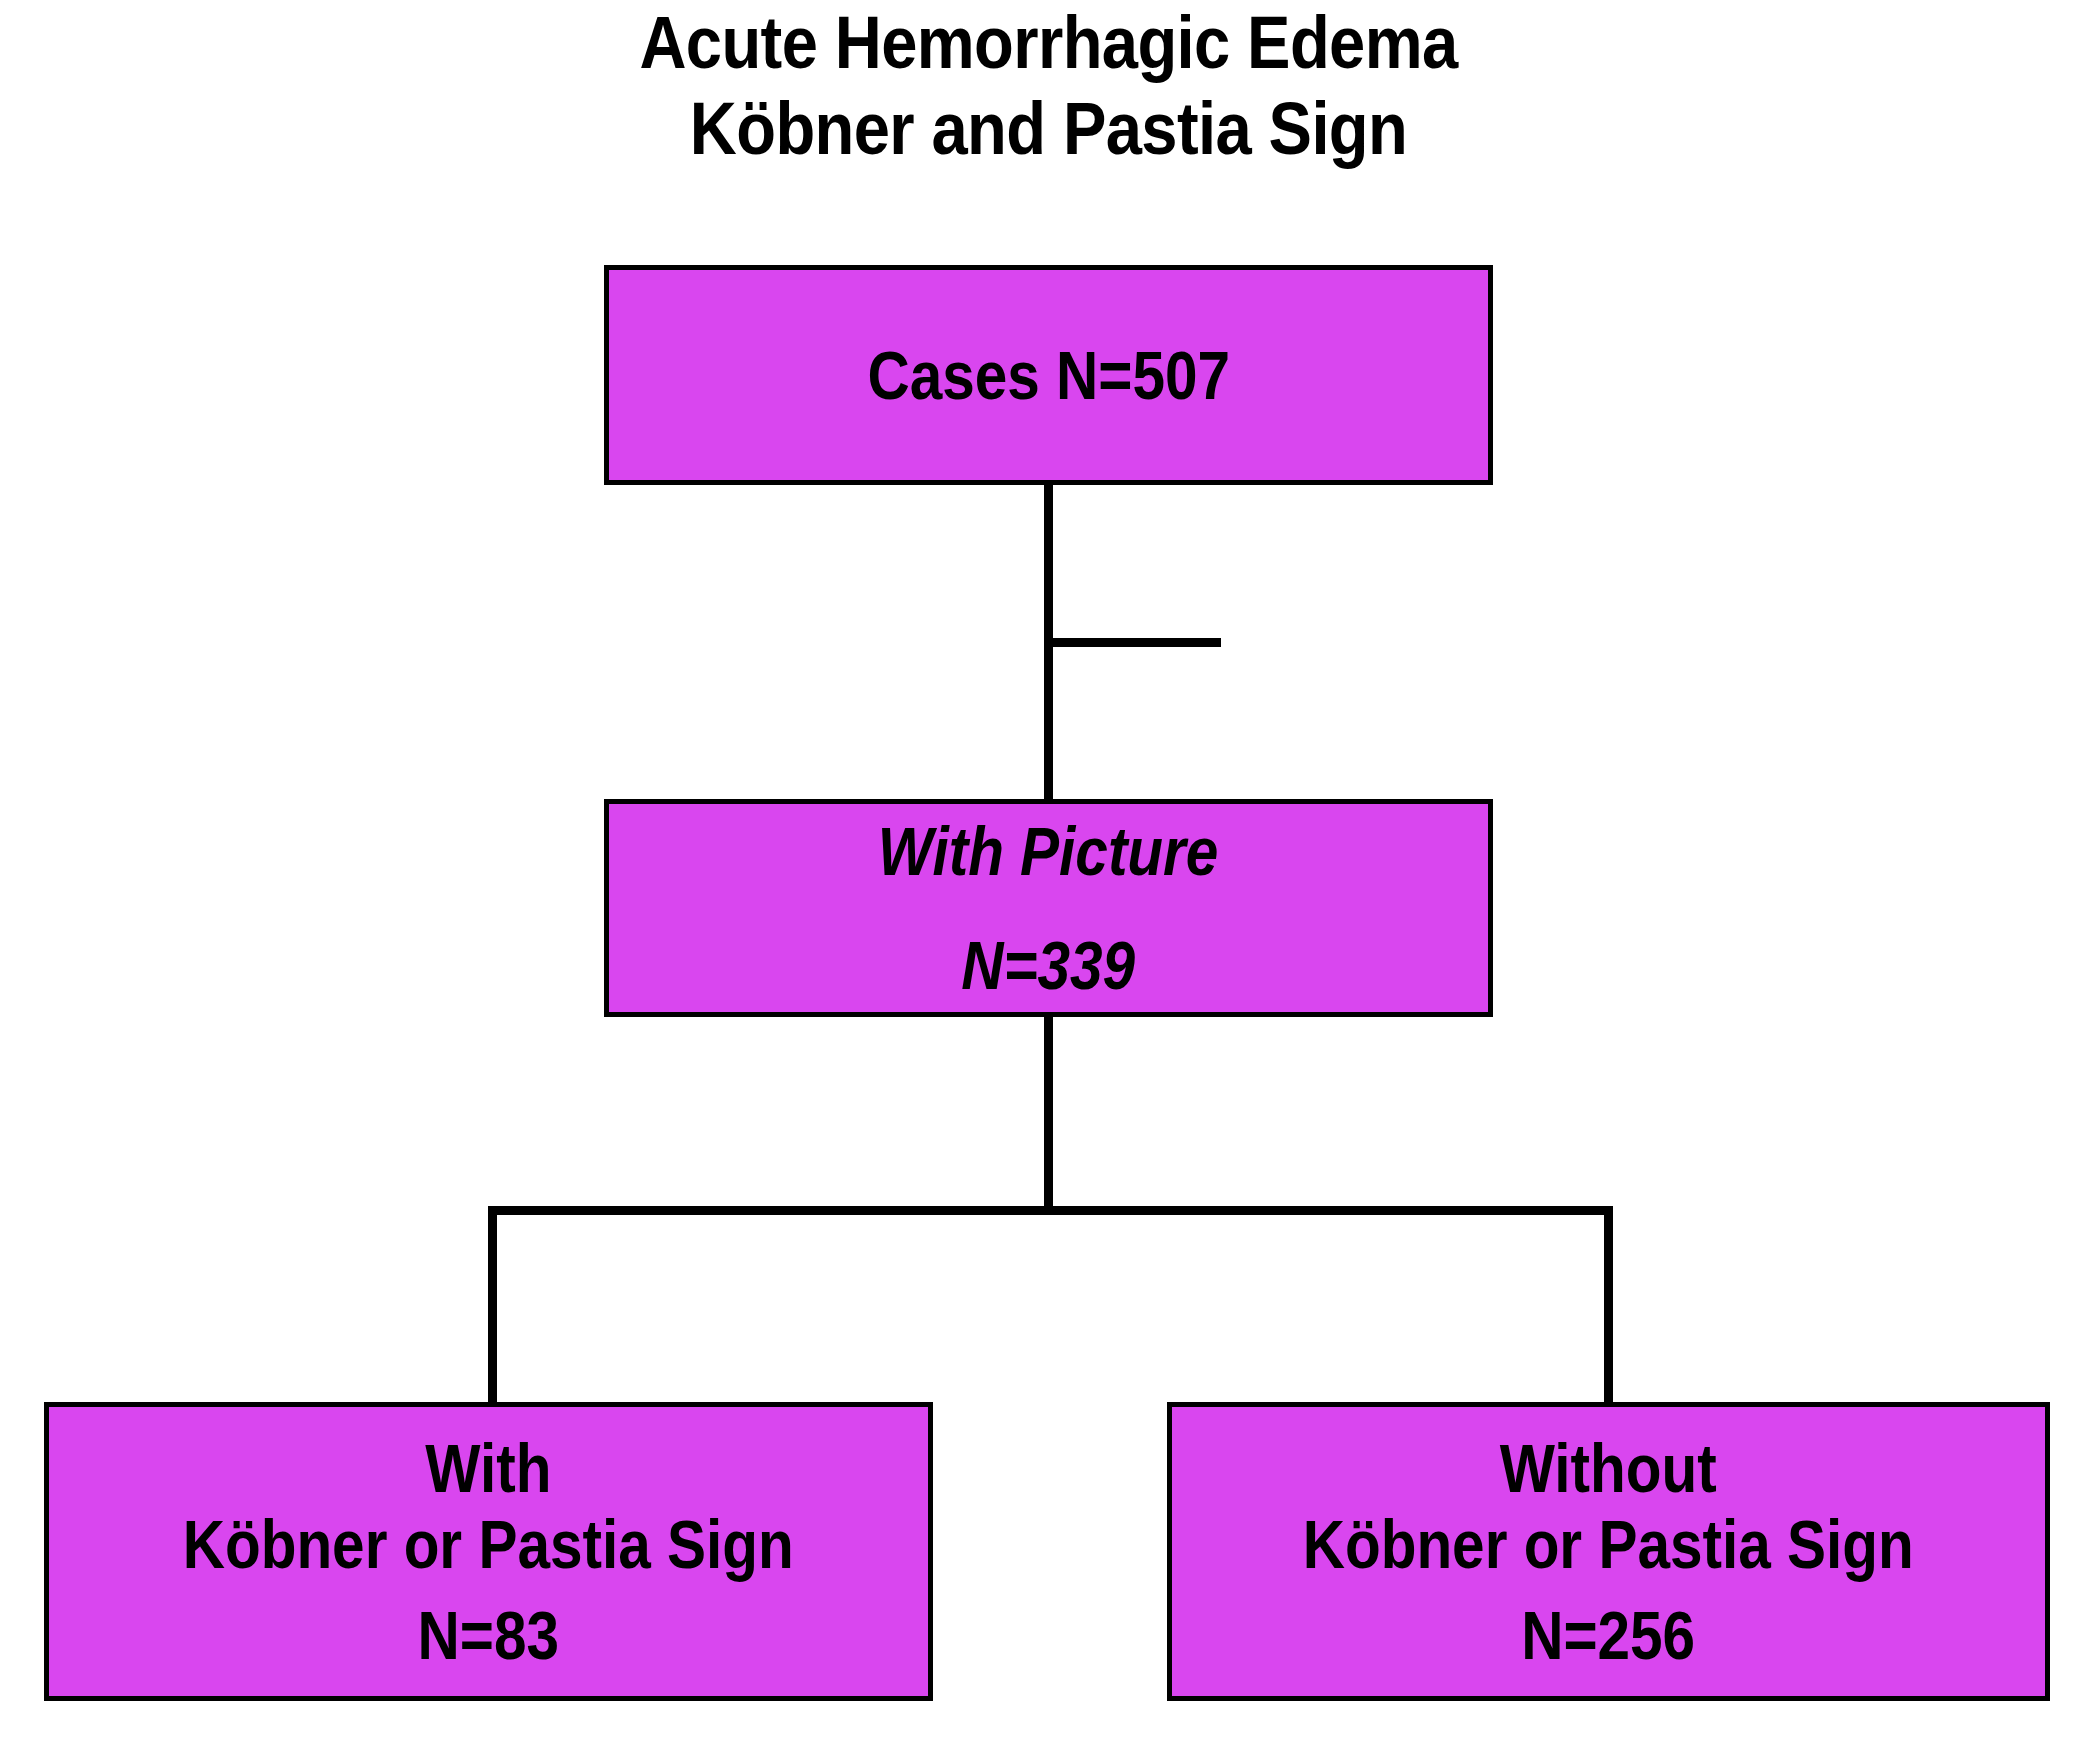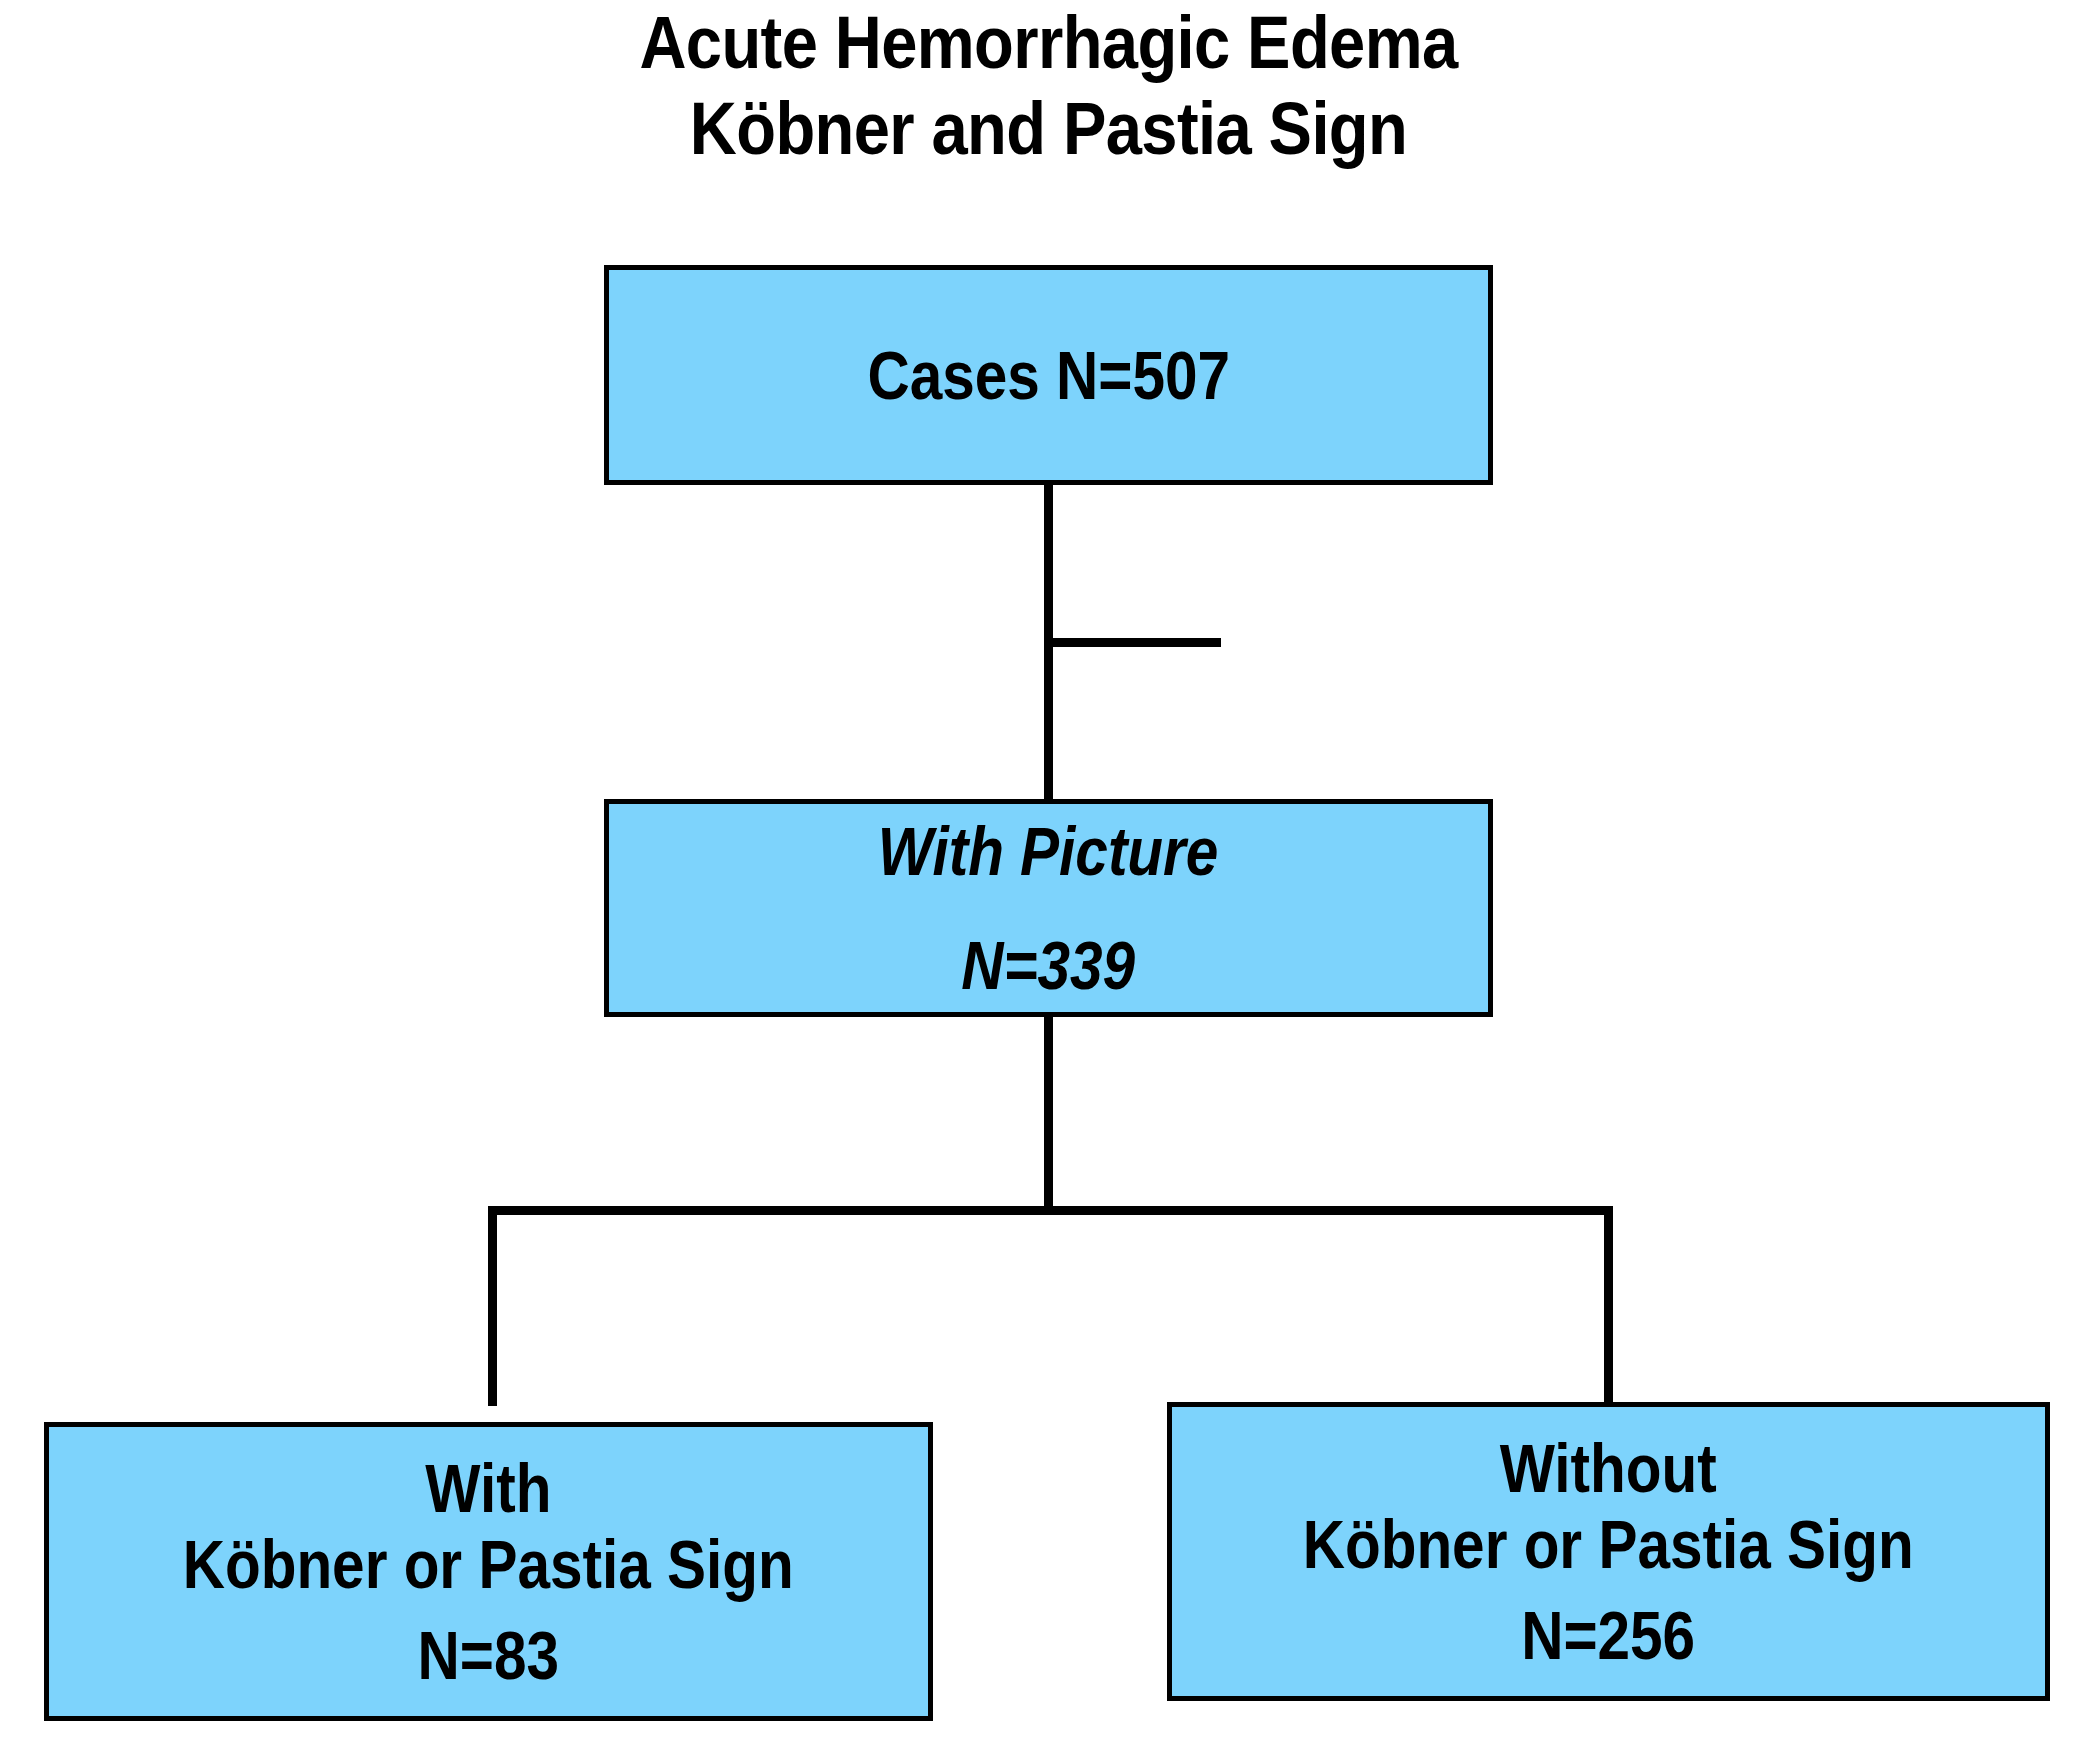--- a/index.html
+++ b/index.html
@@ -38,21 +38,21 @@
     white-space: nowrap;
   }
   .title-line.second {
     margin-top: 12.8px;
   }
 
   
   .node {
     position: absolute;
     box-sizing: border-box;
-    background: #7dd3fc;
+    background: #d946ef;
     border: 5px solid #000000;
     display: flex;
     flex-direction: column;
     align-items: center;
     justify-content: center;
     z-index: 3;
   }
   .node .line {
     display: block;
     font-weight: bold;
@@ -65,21 +65,21 @@
   .node .line.gap-above {
     margin-top: 37px;
   }
   .node .line.gap-small {
     margin-top: 14px;
   }
 
   #box-cases    { left: 604px;  top: 265px;  width: 889px; height: 220px; }
   #box-nopic    { left: 1217px; top: 561px;  width: 847px; height: 162px; }
   #box-withpic  { left: 604px;  top: 799px; width: 889px; height: 218px; font-style: italic; }
-  #box-withsign { left: 44px;   top: 1402px; width: 889px; height: 299px; margin-top: 20px; }
+  #box-withsign { left: 44px;   top: 1402px; width: 889px; height: 299px; }
   #box-wosign   { left: 1167px; top: 1402px; width: 883px; height: 299px; }
 
   
   .conn {
     position: absolute;
     background: #000000;
     z-index: 1;
   }
   #conn-trunk-upper   { left: 1044px; top: 484px;  width: 9.2px;   height: 318px; }
   #conn-branch-nopic  { left: 1044px; top: 638px;  width: 177px;  height: 9.2px; }

